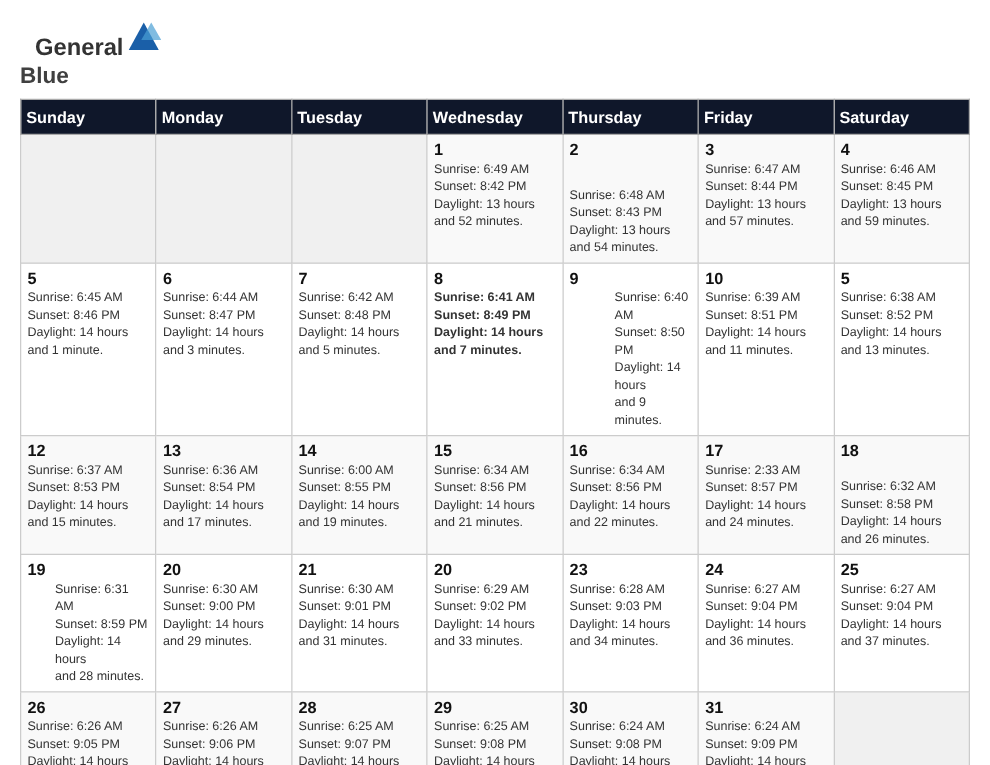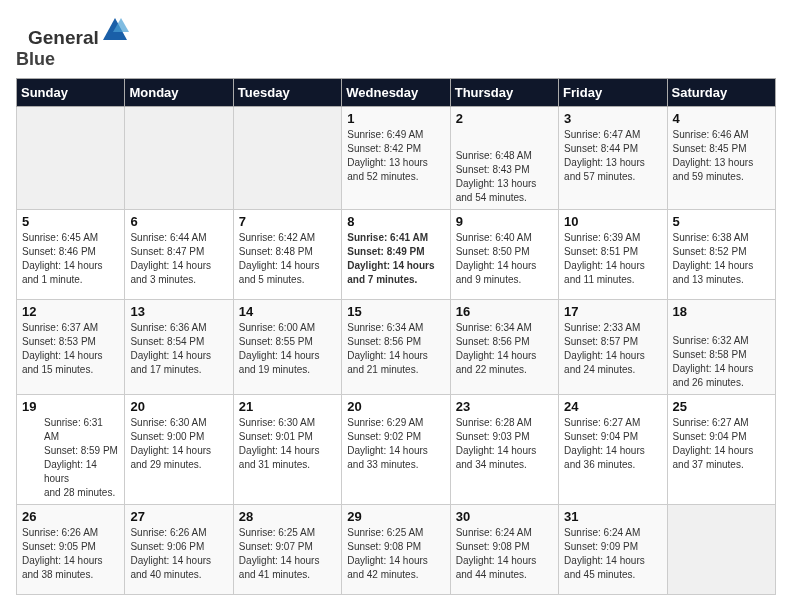--- a/index.html
+++ b/index.html
@@ -178,21 +178,21 @@
         </td>
         <td>
           <div class="day-number">8</div>
           <div class="day-info" style="white-space: pre-line; font-weight: bold;">Sunrise: 6:41 AM
 Sunset: 8:49 PM
 Daylight: 14 hours
 and 7 minutes.</div>
         </td>
         <td>
           <div class="day-number">9</div>
-          <div class="day-info" style="white-space: pre-line;">Sunrise: 6:40 AM
+          <div class="day-info" style="white-space: pre-line; margin-left: 36px;">Sunrise: 6:40 AM
 Sunset: 8:50 PM
 Daylight: 14 hours
 and 9 minutes.</div>
         </td>
         <td>
           <div class="day-number">10</div>
           <div class="day-info" style="white-space: pre-line;">Sunrise: 6:39 AM
 Sunset: 8:51 PM
 Daylight: 14 hours
 and 11 minutes.</div>

